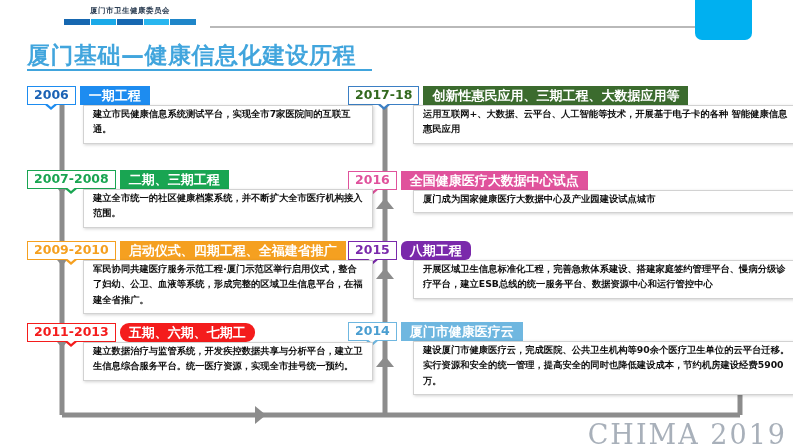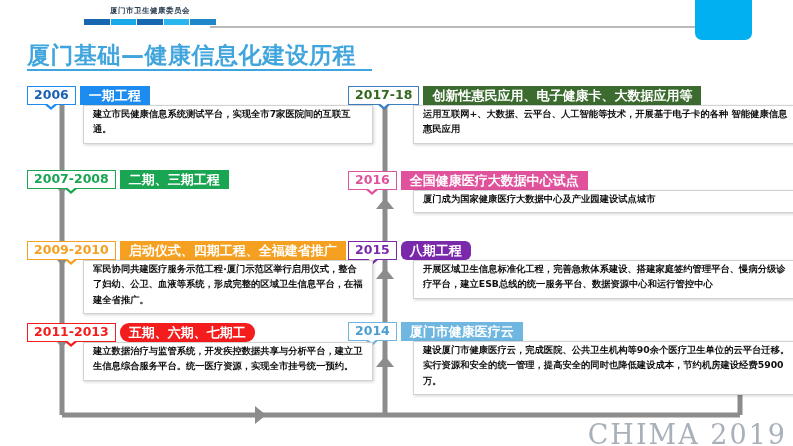--- a/index.html
+++ b/index.html
@@ -6,21 +6,21 @@
   body{
     width:793px;height:446px;
     background:#ffffff;
     font-family:"DejaVu Sans","Liberation Sans",sans-serif;
     overflow:hidden;
     position:relative;
   }
   .slide{position:absolute;inset:0;background:#fff;}
 
   
-  .logo-wrap{position:absolute;left:84px;top:6px;width:132px;}
+  .logo-wrap{position:absolute;left:64px;top:6px;width:132px;}
   .logo-text{
     font-size:7.5px;color:#2b3d52;letter-spacing:.5px;
     text-align:center;white-space:nowrap;font-weight:bold;
   }
   .logo-bars{margin-top:3px;height:6px;display:flex;gap:1px;}
   .logo-bars i{display:block;flex:1;height:100%;}
   .logo-bars i:nth-child(1){background:#1667b0;}
   .logo-bars i:nth-child(2){background:#1aa9e8;}
   .logo-bars i:nth-child(3){background:#1667b0;}
   .logo-bars i:nth-child(4){background:#29b6ef;}
@@ -133,20 +133,21 @@
           <div class="phase" style="background: rgb(29, 140, 240);">一期工程</div>
         </div>
         <div class="desc">建立市民健康信息系统测试平台，实现全市7家医院间的互联互通。</div>
         <style></style>
       </div>
       <div class="entry" style="position: absolute; left: 0px; top: 84px; width: 348px;">
         <div class="badge-row">
           <div class="year" id="yl1" style="border-color: rgb(25, 165, 82); color: rgb(25, 165, 82); --tail: #19a552;">2007-2008</div>
           <div class="phase" style="background: rgb(25, 165, 82);">二期、三期工程</div>
         </div>
+        <div class="desc">建立全市统一的社区健康档案系统，并不断扩大全市医疗机构接入范围。</div>
         <style></style>
       </div>
       <div class="entry" style="position: absolute; left: 0px; top: 155px; width: 348px;">
         <div class="badge-row">
           <div class="year" id="yl2" style="border-color: rgb(245, 160, 32); color: rgb(245, 160, 32); --tail: #f5a020;">2009-2010</div>
           <div class="phase" style="background: rgb(245, 160, 32);">启动仪式、四期工程、全福建省推广</div>
         </div>
         <div class="desc">军民协同共建医疗服务示范工程·厦门示范区举行启用仪式，整合了妇幼、公卫、血液等系统，形成完整的区域卫生信息平台，在福建全省推广。</div>
         <style></style>
       </div>
@@ -157,21 +158,21 @@
         </div>
         <div class="desc">建立数据治疗与监管系统，开发疾控数据共享与分析平台，建立卫生信息综合服务平台。统一医疗资源，实现全市挂号统一预约。</div>
         <style></style>
       </div>
     </div>
 
   <div class="col col-right" id="colRight">
       <div class="entry" style="position: absolute; left: 0px; top: 0px; width: 440px;">
         <div class="badge-row">
           <div class="year" id="yr0" style="border-color: rgb(59, 127, 196); color: rgb(51, 105, 30); --tail: #3b7fc4;">2017-18</div>
-          <div class="phase" style="background: rgb(59, 107, 46);">创新性惠民应用、电子健康卡、大数据应用等</div>
+          <div class="phase" style="background: rgb(59, 107, 46);">创新性惠民应用、三期工程、大数据应用等</div>
         </div>
         <div class="desc">运用互联网+、大数据、云平台、人工智能等技术，开展基于电子卡的各种 智能健康信息惠民应用</div>
         <style></style>
       </div>
       <div class="entry" style="position: absolute; left: 0px; top: 85px; width: 440px;">
         <div class="badge-row">
           <div class="year" id="yr1" style="border-color: rgb(224, 82, 156); color: rgb(224, 82, 156); --tail: #e0529c;">2016</div>
           <div class="phase" style="background: rgb(224, 82, 156);">全国健康医疗大数据中心试点</div>
         </div>
         <div class="desc">厦门成为国家健康医疗大数据中心及产业园建设试点城市</div>

